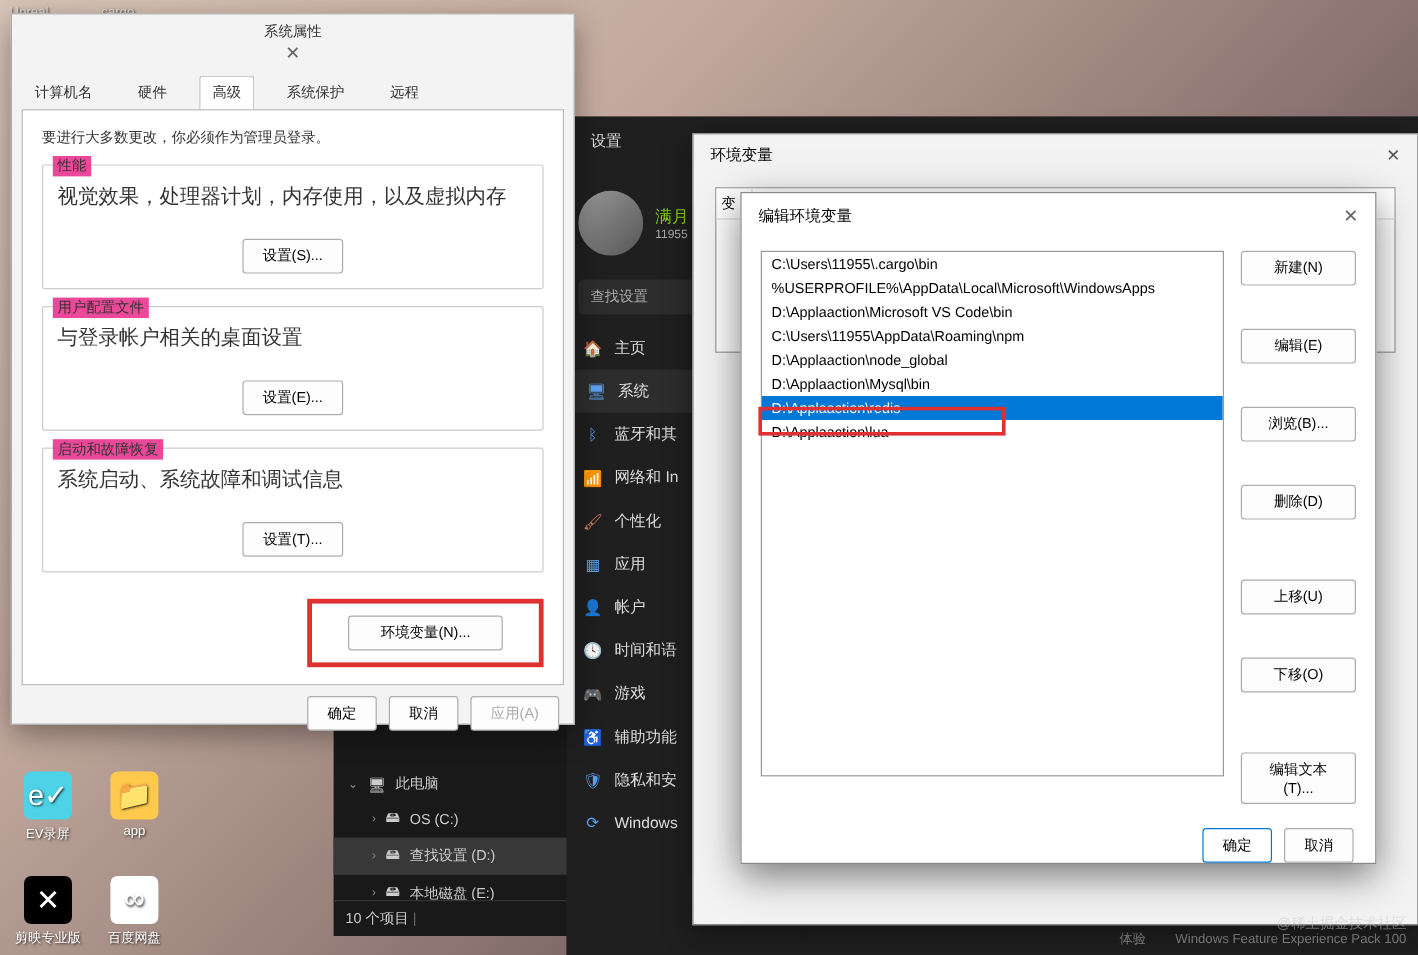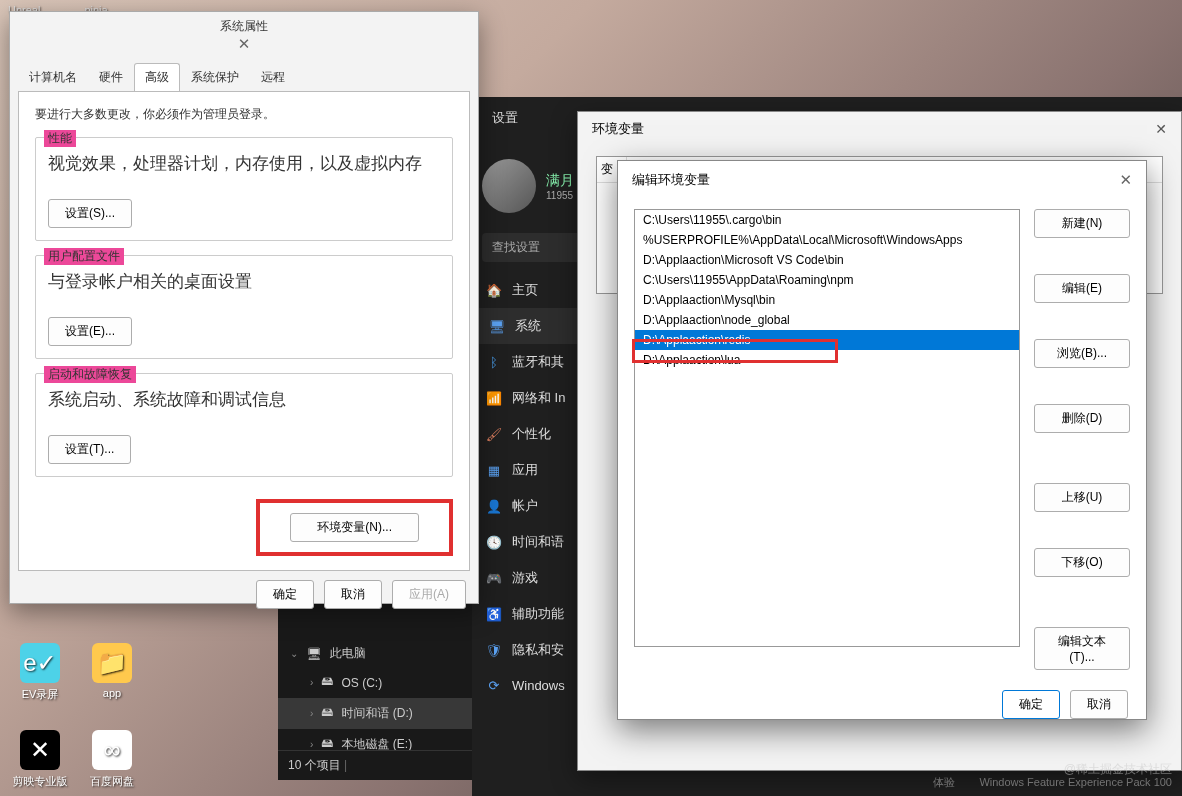--- a/index.html
+++ b/index.html
@@ -104,21 +104,21 @@
       display: flex;
       align-items: center;
       gap: 10px;
       padding: 10px;
     }
     .avatar {
       width: 54px; height: 54px;
       border-radius: 50%;
       background: linear-gradient(135deg,#999,#555);
     }
-    .profile-name { font-size: 14px; color:#86efac;text-align:center;}
+    .profile-name { font-size: 14px; color:#84cc16;text-align:center;}
     .profile-id { font-size: 10px; color:#aaa;}
     .search-box {
       margin: 10px;
       padding: 6px 10px;
       background: #2d2d2d;
       border-radius: 4px;
       font-size: 12px;
       color:#aaa;
     }
     .settings-nav-item {
@@ -252,21 +252,21 @@
       font-size: 12px;
       display:flex;
       justify-content:space-between;
       align-items:center;
       flex-direction:column;
     }
     .close-x { color:#666; font-size:15px; cursor:pointer;}
     .sysprops-tabs {
       display: flex;
       padding: 4px 8px 0;
-      gap: 0;
+      gap: 16px;
     }
     .sp-tab {
       padding: 5px 10px;
       font-size: 12px;
       border: 1px solid transparent;
       background: transparent;
       border-top-left-radius: 3px;
       border-top-right-radius: 3px;
     }
     .sp-tab.active {
@@ -294,21 +294,21 @@
     .sp-group-label {
       position: absolute;
       top: -8px; left: 8px;
       background: #ec4899;
       padding: 0 4px;
       font-size: 12px;
     }
     .sp-group-text { font-size:17px; margin-bottom:24px;}
     .sp-btn-row {
       display:flex;
-      justify-content: flex-start;
+      justify-content: center;
     }
     .win-btn {
       background: #fdfdfd;
       border: 1px solid #adadad;
       border-radius: 3px;
       padding: 5px 16px;
       font-size: 12px;
       cursor: pointer;
     }
     .win-btn.disabled { color:#aaa; }
@@ -404,21 +404,21 @@
       text-shadow: 1px 1px 2px rgba(0,0,0,0.8);
     }
   </style>
 </head>
 <body>
 
 <div class="desktop-bg"></div>
 
 <div class="taskbar-icons">
   <span>Unreal</span>
-  <span style="margin-left:40px">pinia</span>
+  <span style="margin-left:40px">cargo</span>
 </div>
 
 <div class="desktop-icons">
   <div class="desk-icon-row" id="desk-row"></div>
 <div class="desk-icon" style="position: absolute; top: 623px; left: 0px;">
       <div class="desk-icon-img di-ev">e✓</div>
       <div>EV录屏</div>
     </div>
     <div class="desk-icon" style="position: absolute; top: 623px; left: 72px;">
       <div class="desk-icon-img di-app">📁</div>
@@ -444,21 +444,21 @@
       <div class="explorer-item">
         <span style="width:12px"></span>
         <span class="chev">›</span>
         <span class="drive-icon">🖴</span>
         <span>OS (C:)</span>
       </div>
       <div class="explorer-item selected">
         <span style="width:12px"></span>
         <span class="chev">›</span>
         <span class="drive-icon">🖴</span>
-        <span>时间和语 (D:)</span>
+        <span>查找设置 (D:)</span>
       </div>
       <div class="explorer-item">
         <span style="width:12px"></span>
         <span class="chev">›</span>
         <span class="drive-icon">🖴</span>
         <span>本地磁盘 (E:)</span>
       </div>
     </div>
   <div class="explorer-footer">
     <span>10 个项目</span> <span style="color:#666">|</span>
@@ -635,22 +635,22 @@
   <div class="editenv-title">
     <span>编辑环境变量</span>
     <span class="close-x">✕</span>
   </div>
   <div class="editenv-body">
     <div class="editenv-list" id="path-list">
         <div class="el-row">C:\Users\11955\.cargo\bin</div>
         <div class="el-row">%USERPROFILE%\AppData\Local\Microsoft\WindowsApps</div>
         <div class="el-row">D:\Applaaction\Microsoft VS Code\bin</div>
         <div class="el-row">C:\Users\11955\AppData\Roaming\npm</div>
+        <div class="el-row">D:\Applaaction\node_global</div>
         <div class="el-row">D:\Applaaction\Mysql\bin</div>
-        <div class="el-row">D:\Applaaction\node_global</div>
         <div class="el-row selected">D:\Applaaction\redis</div>
         <div class="el-row">D:\Applaaction\lua</div>
       </div>
     <div class="editenv-btns">
       <button class="win-btn">新建(N)</button>
       <div class="spacer"></div>
       <button class="win-btn">编辑(E)</button>
       <div class="spacer"></div>
       <button class="win-btn">浏览(B)...</button>
       <div class="spacer"></div>

